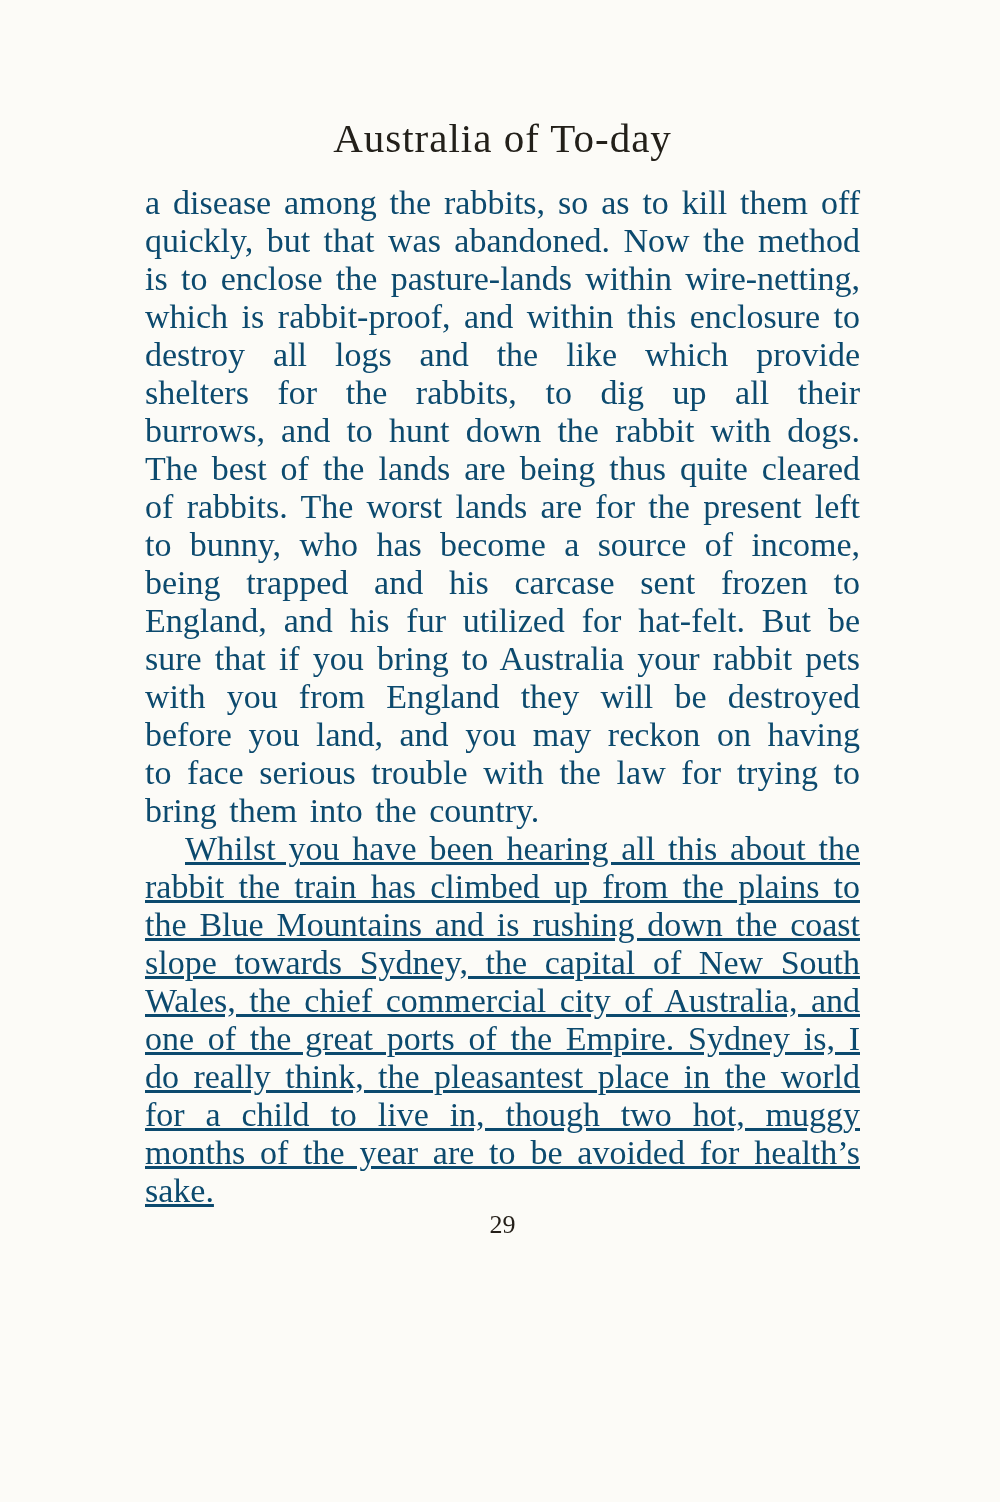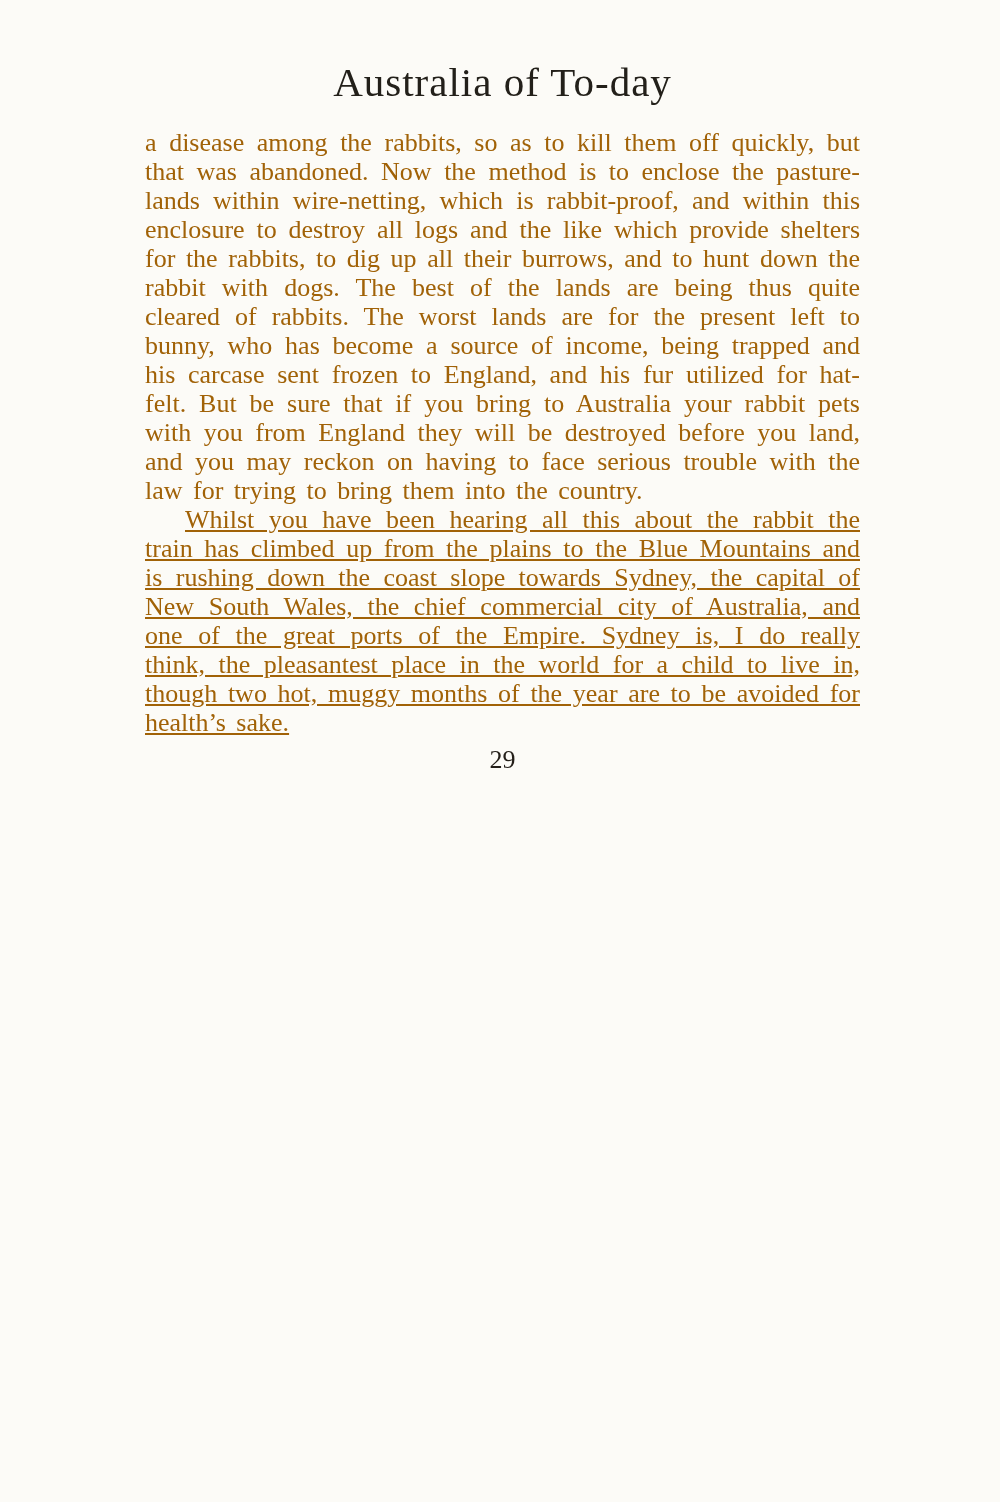--- a/index.html
+++ b/index.html
@@ -12,47 +12,47 @@
     width: 1000px;
     height: 1502px;
     margin: 0 auto;
     background: #fcfbf7;
     color: #201c17;
     font-family: "Liberation Serif", "DejaVu Serif", serif;
     box-sizing: border-box;
     overflow: hidden;
   }
   .page-inner {
-    padding: 58px 140px 0 145px;
+    padding: 114px 140px 0 145px;
     box-sizing: border-box;
   }
   .book-title {
     font-size: 41px;
     font-weight: normal;
     text-align: center;
     margin: 0 0 22px 0;
     letter-spacing: 1px;
     color: #23201a;
   }
   .body-text p {
-    font-size: 26px;
-    line-height: 29px;
+    font-size: 34px;
+    line-height: 38px;
     text-align: justify;
     word-spacing: 4px;
     margin: 0;
-    color: #a16207;
+    color: #0c4a6e;
   }
   .body-text p.indent {
     text-indent: 40px;
     text-decoration: underline;
   }
   .page-number {
     text-align: center;
     font-size: 26px;
-    margin-top: 8px;
+    margin-top: 0;
     color: #241f19;
   }
 </style>
 </head>
 <body>
 
 <div class="scan-page">
   <div class="page-inner">
     <h1 class="book-title">Australia of To-day</h1>
     <div class="body-text">

